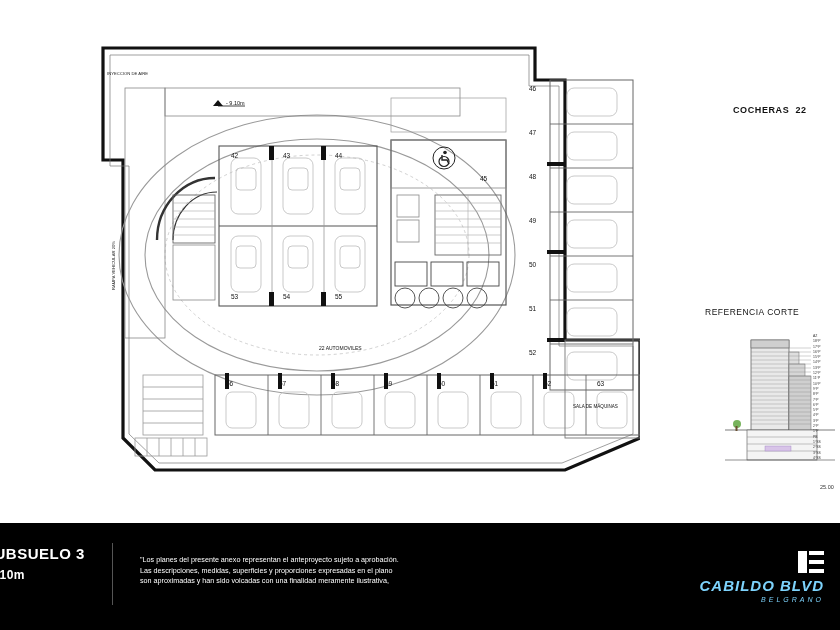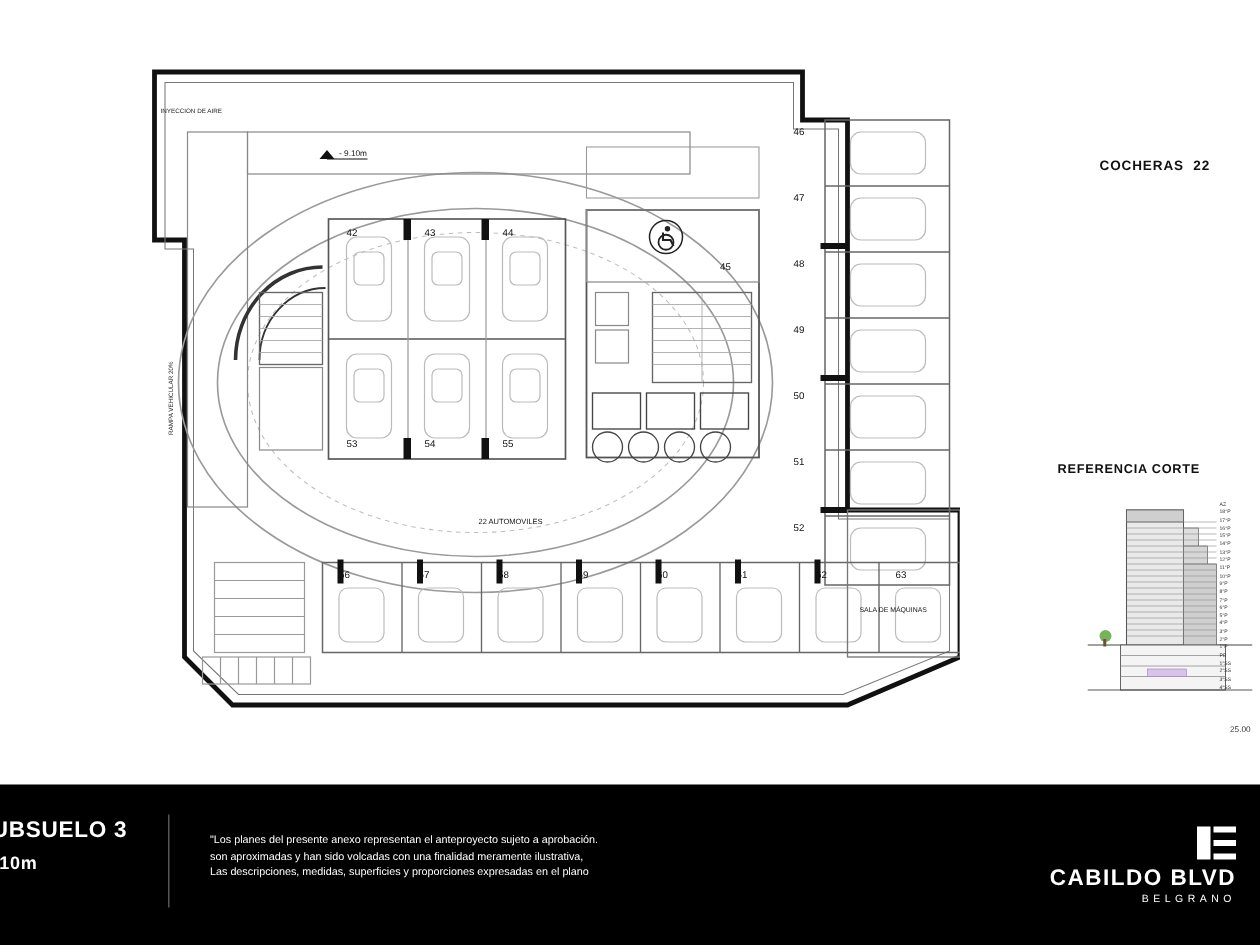--- a/index.html
+++ b/index.html
@@ -17,21 +17,21 @@
 
   
   .info{position:absolute;left:655px;top:0;width:185px;height:520px;}
   .cocheras{
     position:absolute;left:78px;top:105px;
     font-size:9px;font-weight:bold;letter-spacing:.6px;color:#111;
     white-space:nowrap;
   }
   .refcorte{
     position:absolute;left:50px;top:307px;
-    font-size:8.5px;font-weight:bold;letter-spacing:.5px;color:#111;
+    font-size:8.5px;font-weight:normal;letter-spacing:.5px;color:#111;
     white-space:nowrap;
   }
   .scale-note{
     position:absolute;left:165px;top:484px;font-size:5.5px;color:#333;
   }
 
   
   .tower{position:absolute;left:70px;top:330px;width:110px;height:145px;}
   .tower svg{display:block;}
 
@@ -48,21 +48,21 @@
     font-size:12px;font-weight:bold;letter-spacing:.5px;
   }
   .footer .sep{
     position:absolute;left:112px;top:20px;width:1px;height:62px;background:#555;
   }
   .footer .legal{
     position:absolute;left:140px;top:32px;width:350px;color:#fff;
     font-size:7.2px;line-height:10.5px;
   }
   .footer .brand{
-    position:absolute;right:16px;top:28px;text-align:right;color:#ffffff;
+    position:absolute;right:16px;top:28px;text-align:right;color:#7dd3fc;font-style:italic;
   }
   .brand-mark{
     width:26px;height:22px;margin:0 0 5px auto;position:relative;
   }
   .brand-mark .bar{position:absolute;background:#fff;}
   .brand-name{font-size:15px;font-weight:bold;letter-spacing:1px;line-height:1;}
   .brand-sub{font-size:7px;letter-spacing:3px;margin-top:3px;text-align:right;}
 
   
   .tiny{font-size:4.2px;color:#222;}
@@ -365,22 +365,22 @@
 
     <div class="scale-note">25.00</div>
   </div>
 
   <div class="footer">
     <div class="level">SUBSUELO 3</div>
     <div class="depth">-9.10m</div>
     <div class="sep"></div>
     <div class="legal">
       <div>"Los planes del presente anexo representan el anteproyecto sujeto a aprobación.</div>
+      <div>Las descripciones, medidas, superficies y proporciones expresadas en el plano</div>
       <div>son aproximadas y han sido volcadas con una finalidad meramente ilustrativa,</div>
-      <div>Las descripciones, medidas, superficies y proporciones expresadas en el plano</div>
     </div>
     <div class="brand">
       <div class="brand-mark">
         <div class="bar" style="left:0;top:0;width:9px;height:22px;"></div>
         <div class="bar" style="left:11px;top:0;width:15px;height:4px;"></div>
         <div class="bar" style="left:11px;top:9px;width:15px;height:4px;"></div>
         <div class="bar" style="left:11px;top:18px;width:15px;height:4px;"></div>
       </div>
       <div class="brand-name">CABILDO BLVD</div>
       <div class="brand-sub">BELGRANO</div>

